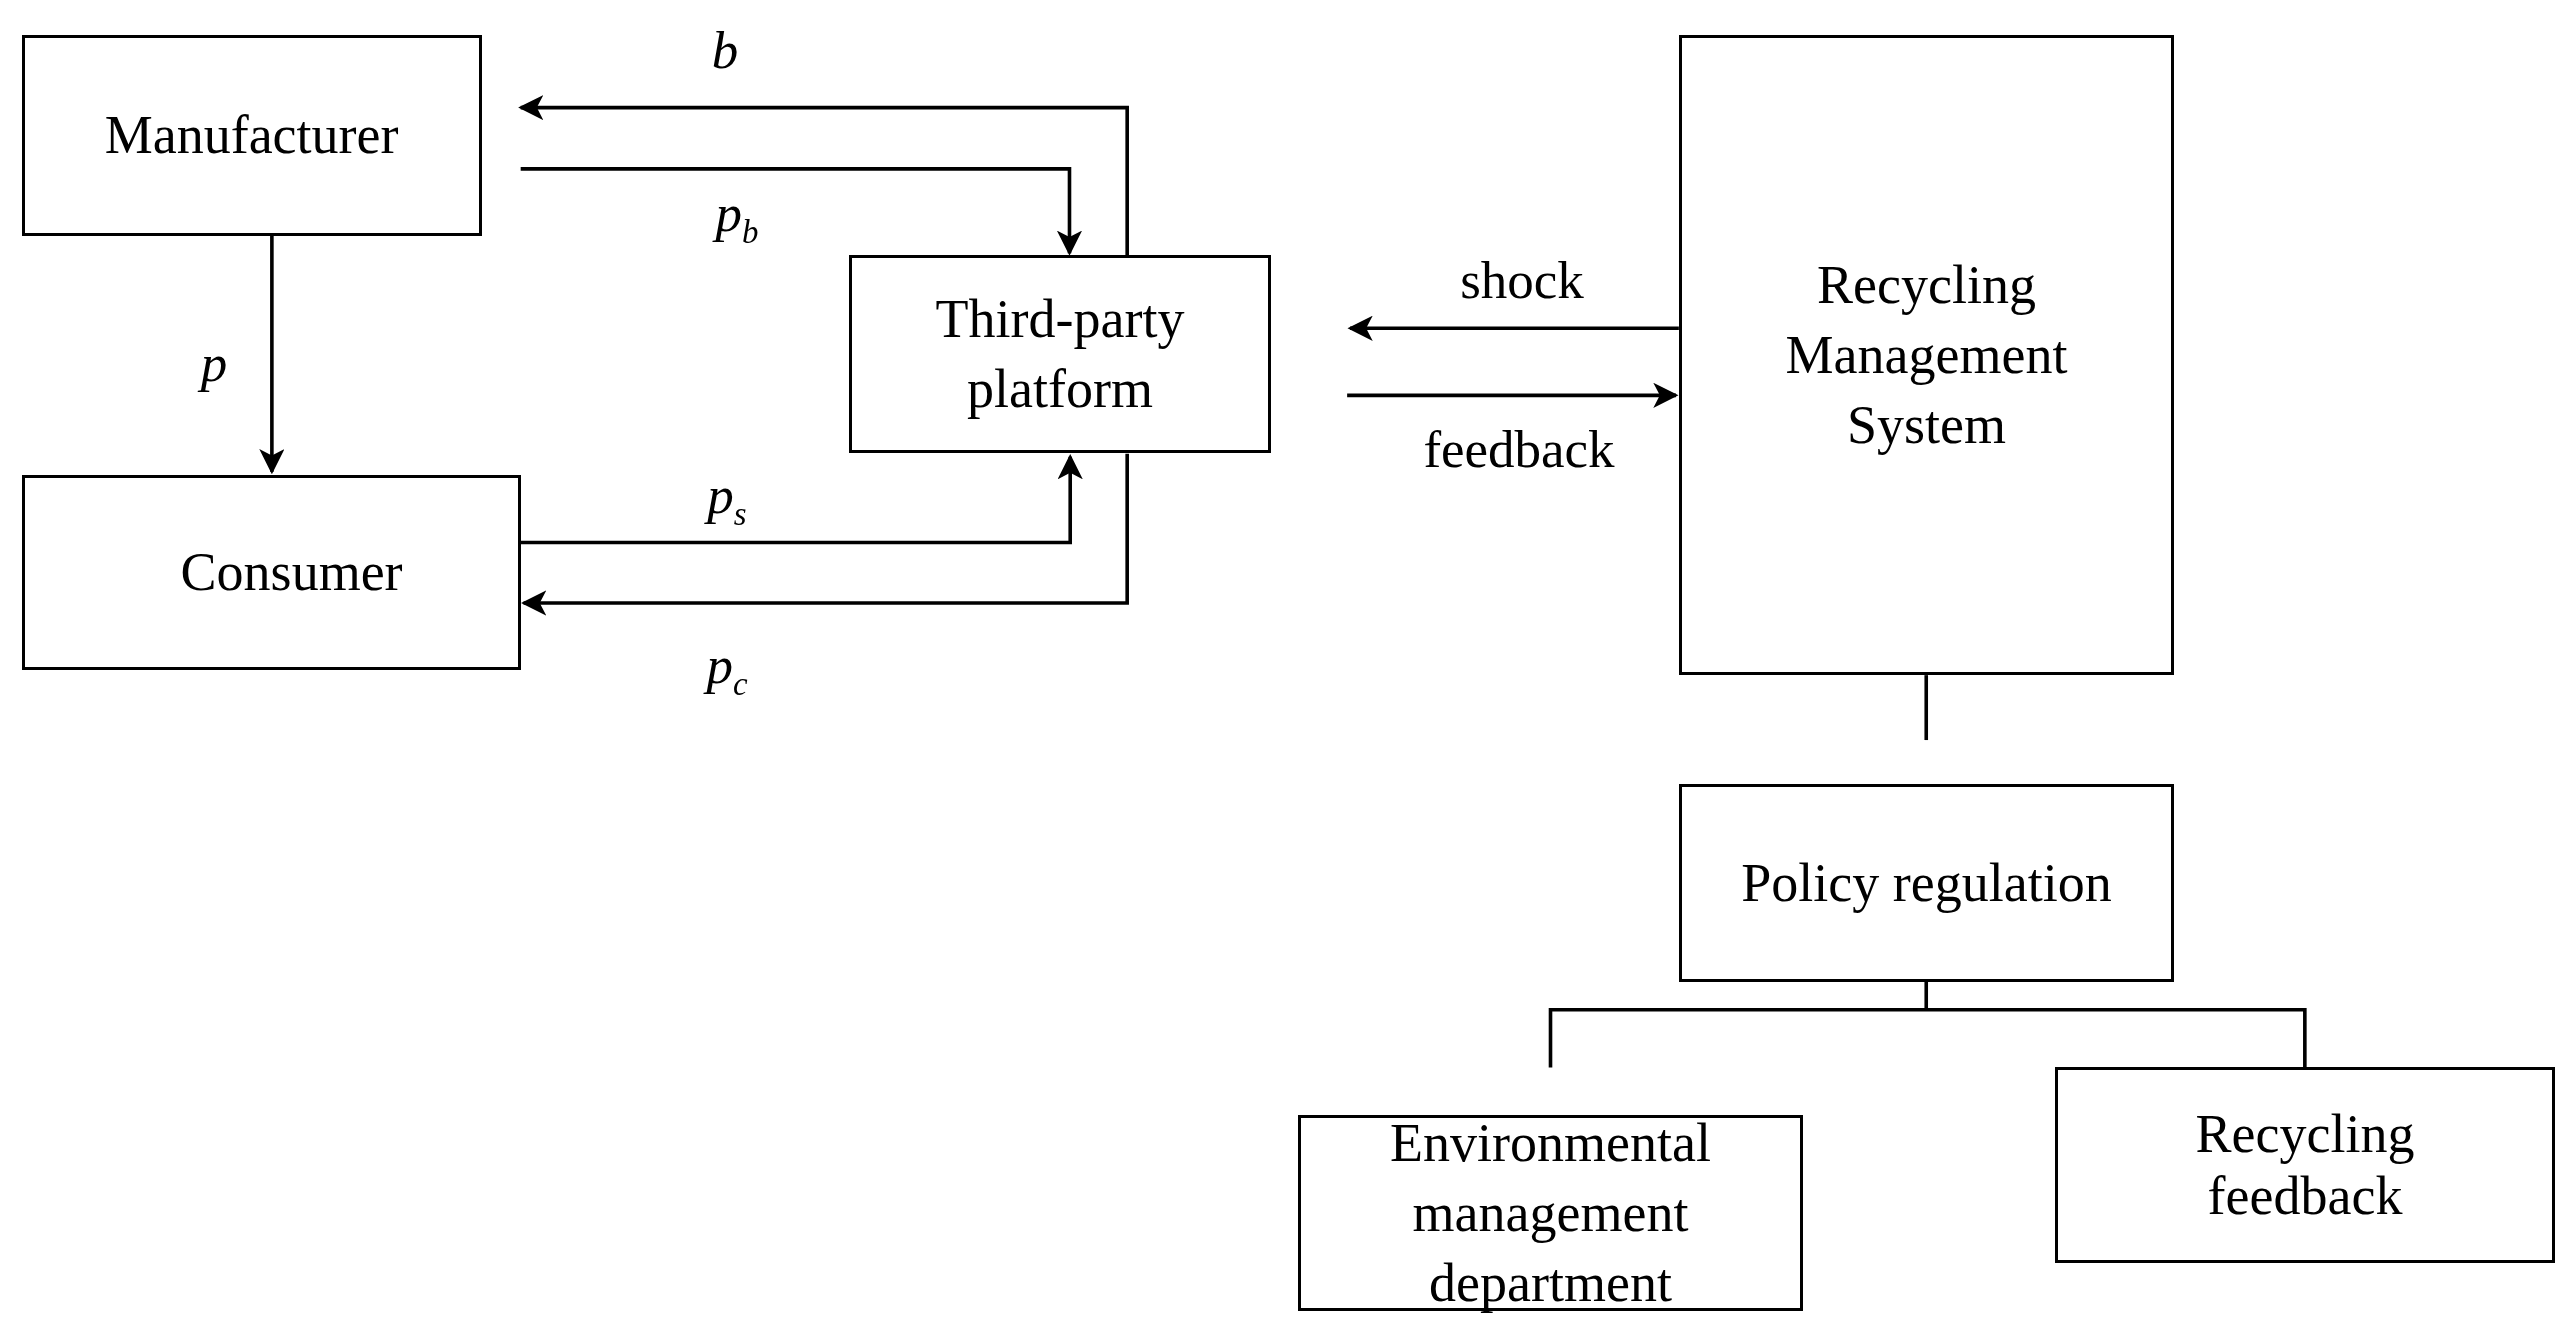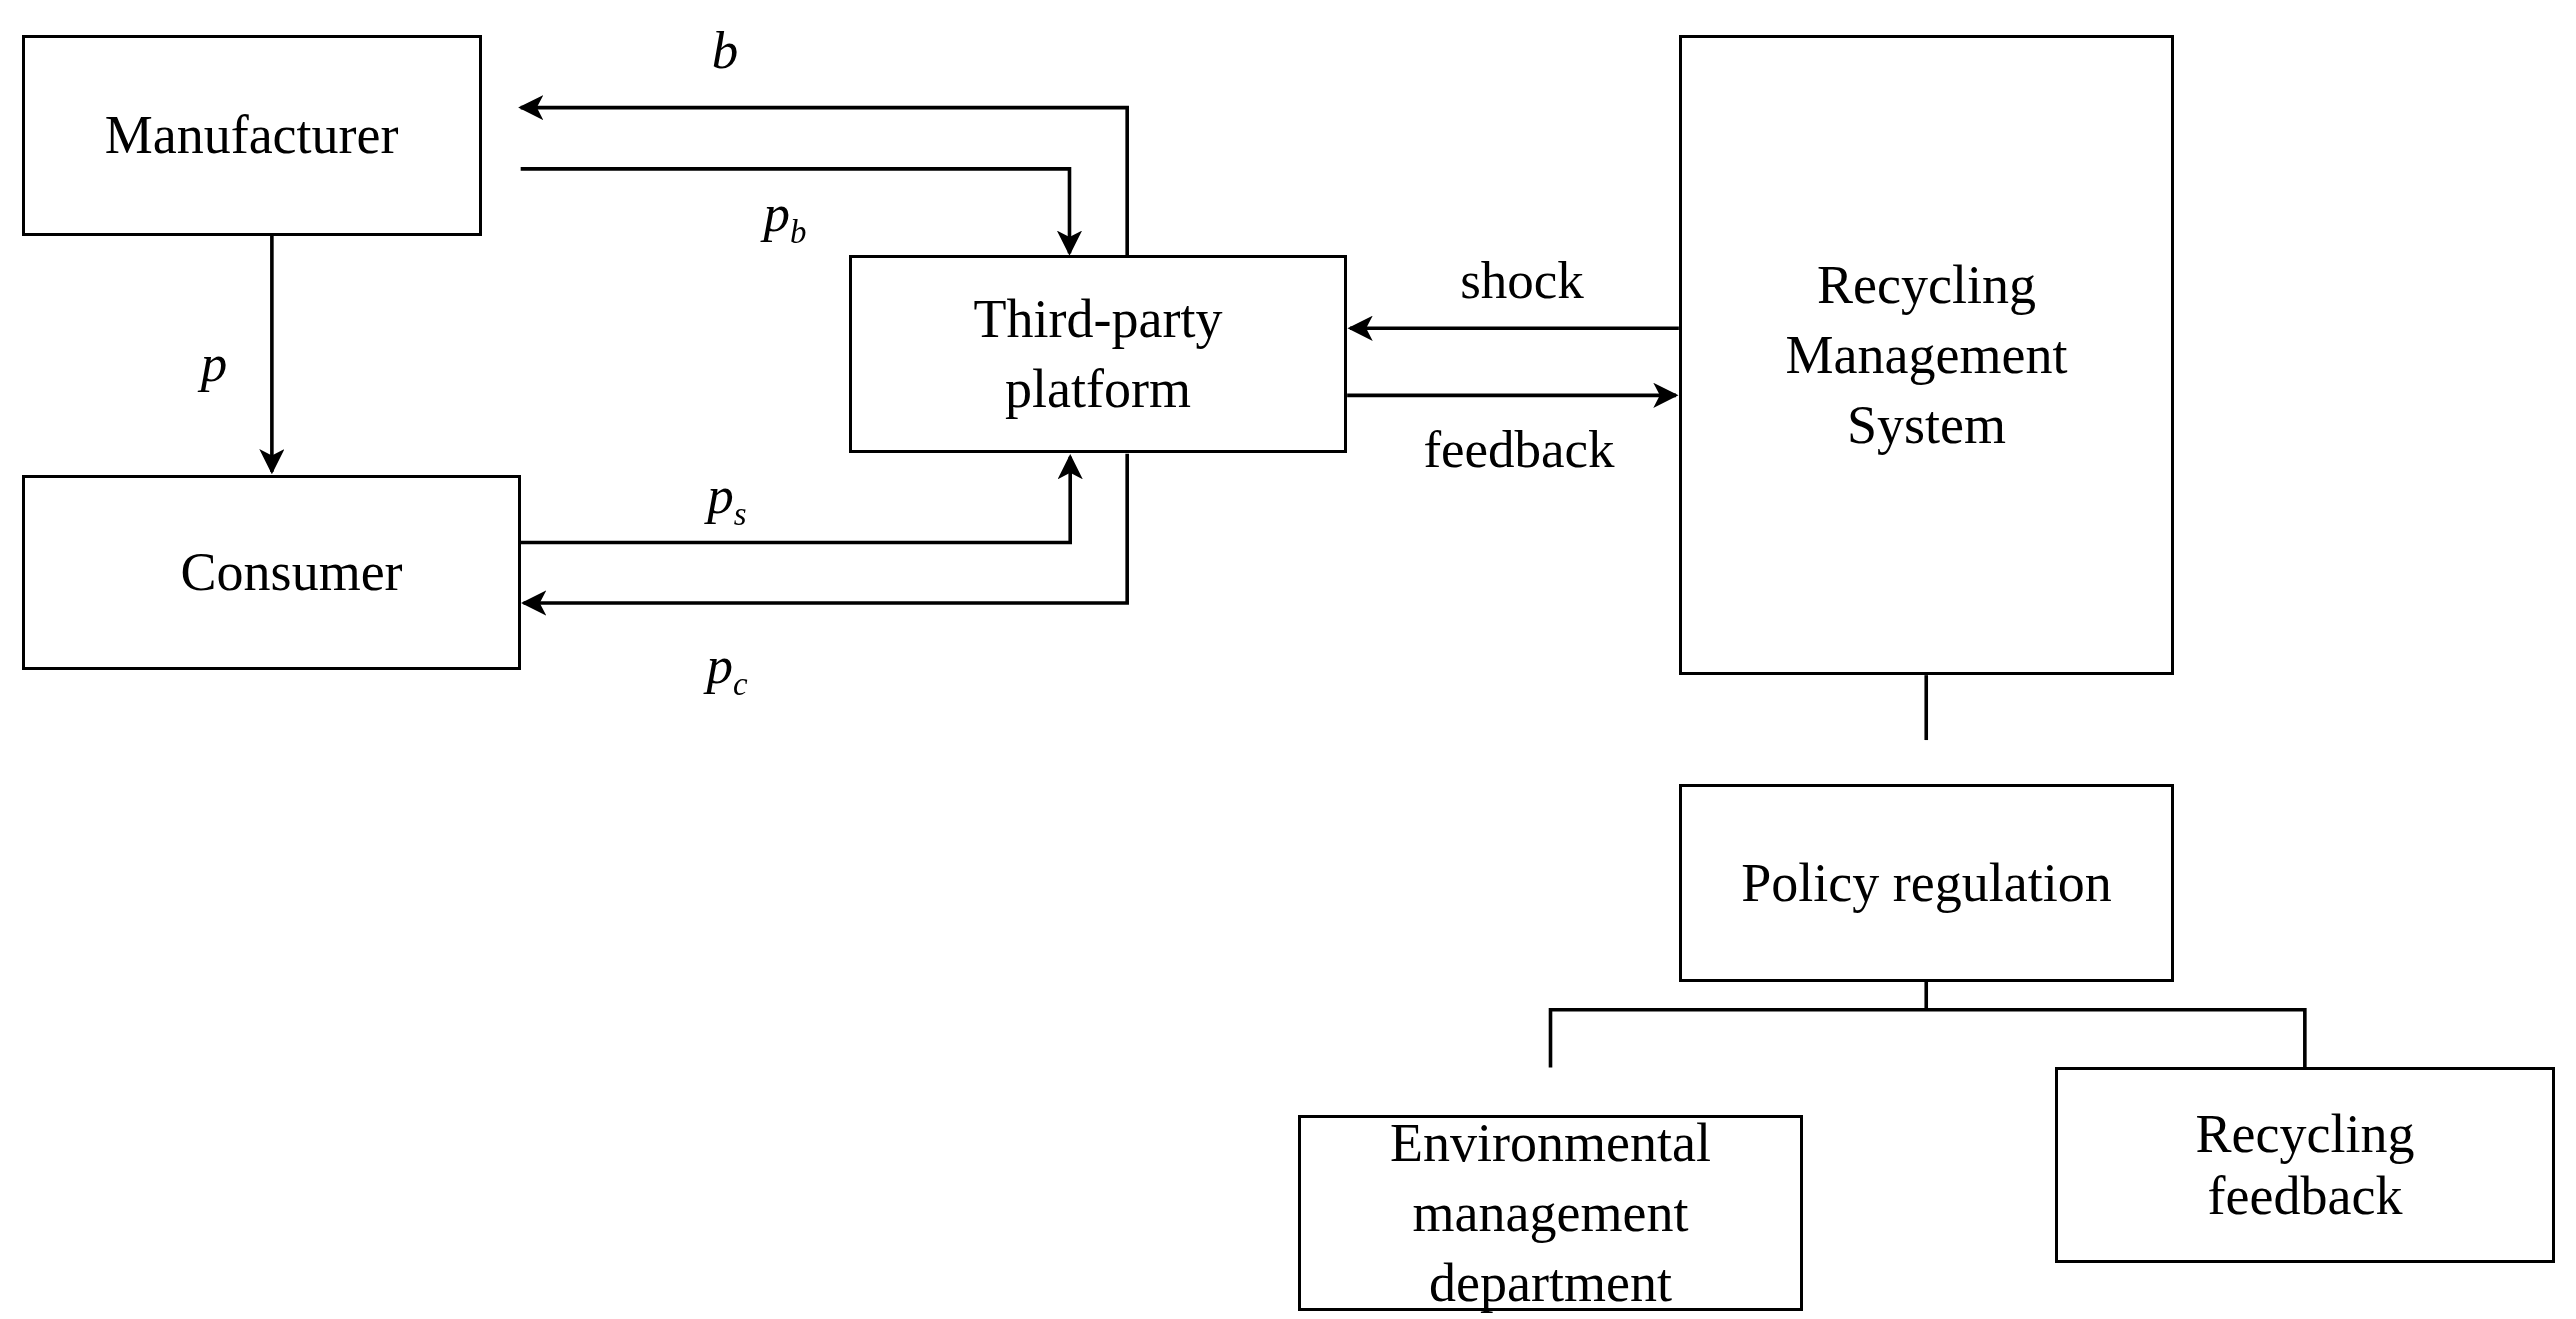--- a/index.html
+++ b/index.html
@@ -62,21 +62,21 @@
   </svg>
 
   <div class="box" style="left:21.6px;top:35px;width:460px;height:201px;">
     <div>Manufacturer</div>
   </div>
 
   <div class="box" style="left:21.6px;top:475px;width:499px;height:195px;padding-left:41px;">
     <div>Consumer</div>
   </div>
 
-  <div class="box" style="left:849px;top:255px;width:498px;height:198px;">
+  <div class="box" style="left:849px;top:255px;width:422px;height:198px;">
     <div>Third-party</div>
     <div>platform</div>
   </div>
 
   <div class="box" style="left:1679px;top:35px;width:495px;height:640px;">
     <div>Recycling</div>
     <div>Management</div>
     <div>System</div>
   </div>
 
@@ -90,21 +90,21 @@
     <div>department</div>
   </div>
 
   <div class="box tight" style="left:2055px;top:1067px;width:500px;height:196px;">
     <div>Recycling</div>
     <div>feedback</div>
   </div>
 
   <div class="elabel math" style="left:725px;top:50px;"><span>b</span><sub></sub></div>
 
-  <div class="elabel math" style="left:737px;top:213px;margin-left:48px;"><span>p</span><sub>b</sub></div>
+  <div class="elabel math" style="left:737px;top:213px;"><span>p</span><sub>b</sub></div>
 
   <div class="elabel math" style="left:214px;top:363px;"><span>p</span><sub></sub></div>
 
   <div class="elabel math" style="left:727px;top:495px;"><span>p</span><sub>s</sub></div>
 
   <div class="elabel math" style="left:727px;top:665px;"><span>p</span><sub>c</sub></div>
 
   <div class="elabel" style="left:1522px;top:280px;">shock</div>
 
   <div class="elabel" style="left:1519px;top:449px;">feedback</div>

